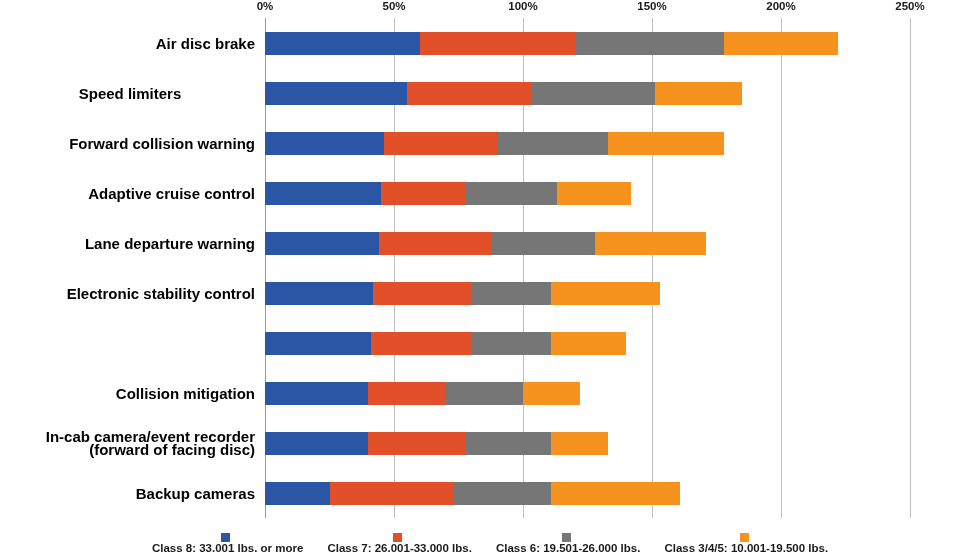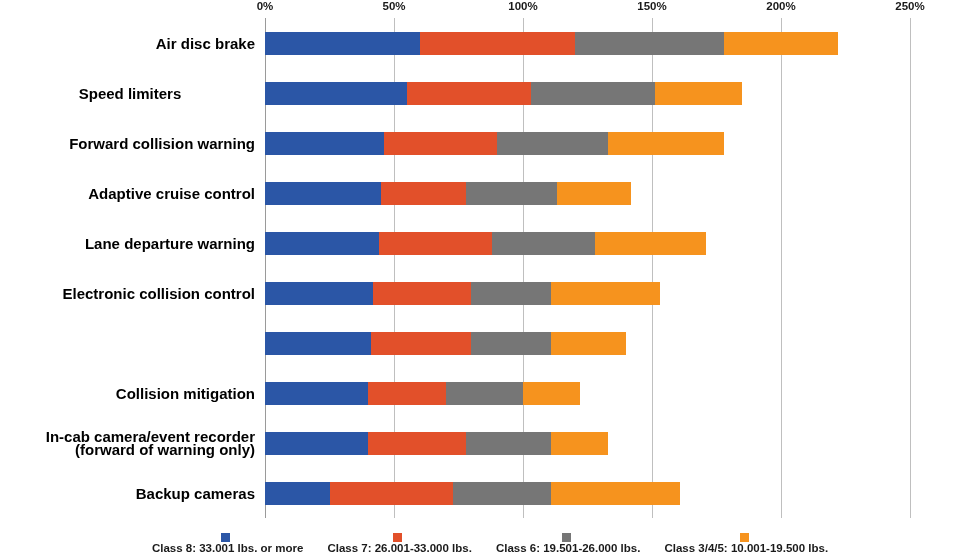--- a/index.html
+++ b/index.html
@@ -182,21 +182,21 @@
         <div class="row" style="top: 200px; height: 50px;">
           <div class="row-label" style="top: 18.5px;">Lane departure warning</div>
           <div class="bar-stack" style="top: 13.5px; height: 23px; width: 645px;">
             <div class="seg" style="left: 0px; width: 113.52px; background: rgb(43, 86, 166);"></div>
             <div class="seg" style="left: 113.52px; width: 113.52px; background: rgb(226, 80, 42);"></div>
             <div class="seg" style="left: 227.04px; width: 103.2px; background: rgb(118, 118, 118);"></div>
             <div class="seg" style="left: 330.24px; width: 110.94px; background: rgb(246, 147, 30);"></div>
           </div>
         </div>
         <div class="row" style="top: 250px; height: 50px;">
-          <div class="row-label" style="top: 18.5px;">Electronic collision control</div>
+          <div class="row-label" style="top: 18.5px;">Electronic stability control</div>
           <div class="bar-stack" style="top: 13.5px; height: 23px; width: 645px;">
             <div class="seg" style="left: 0px; width: 108.36px; background: rgb(43, 86, 166);"></div>
             <div class="seg" style="left: 108.36px; width: 98.04px; background: rgb(226, 80, 42);"></div>
             <div class="seg" style="left: 206.4px; width: 79.98px; background: rgb(118, 118, 118);"></div>
             <div class="seg" style="left: 286.38px; width: 108.36px; background: rgb(246, 147, 30);"></div>
           </div>
         </div>
         <div class="row" style="top: 300px; height: 50px;">
           <div class="bar-stack" style="top: 13.5px; height: 23px; width: 645px;">
             <div class="seg" style="left: 0px; width: 105.78px; background: rgb(43, 86, 166);"></div>
@@ -209,21 +209,21 @@
           <div class="row-label" style="top: 18.5px;">Collision mitigation</div>
           <div class="bar-stack" style="top: 13.5px; height: 23px; width: 645px;">
             <div class="seg" style="left: 0px; width: 103.2px; background: rgb(43, 86, 166);"></div>
             <div class="seg" style="left: 103.2px; width: 77.4px; background: rgb(226, 80, 42);"></div>
             <div class="seg" style="left: 180.6px; width: 77.4px; background: rgb(118, 118, 118);"></div>
             <div class="seg" style="left: 258px; width: 56.76px; background: rgb(246, 147, 30);"></div>
           </div>
         </div>
         <div class="row" style="top: 400px; height: 50px;">
           <div class="row-label" style="top: 12px;">In-cab camera/event recorder
-(forward of warning only)</div>
+(forward of facing disc)</div>
           <div class="bar-stack" style="top: 13.5px; height: 23px; width: 645px;">
             <div class="seg" style="left: 0px; width: 103.2px; background: rgb(43, 86, 166);"></div>
             <div class="seg" style="left: 103.2px; width: 98.04px; background: rgb(226, 80, 42);"></div>
             <div class="seg" style="left: 201.24px; width: 85.14px; background: rgb(118, 118, 118);"></div>
             <div class="seg" style="left: 286.38px; width: 56.76px; background: rgb(246, 147, 30);"></div>
           </div>
         </div>
         <div class="row" style="top: 450px; height: 50px;">
           <div class="row-label" style="top: 18.5px;">Backup cameras</div>
           <div class="bar-stack" style="top: 13.5px; height: 23px; width: 645px;">

